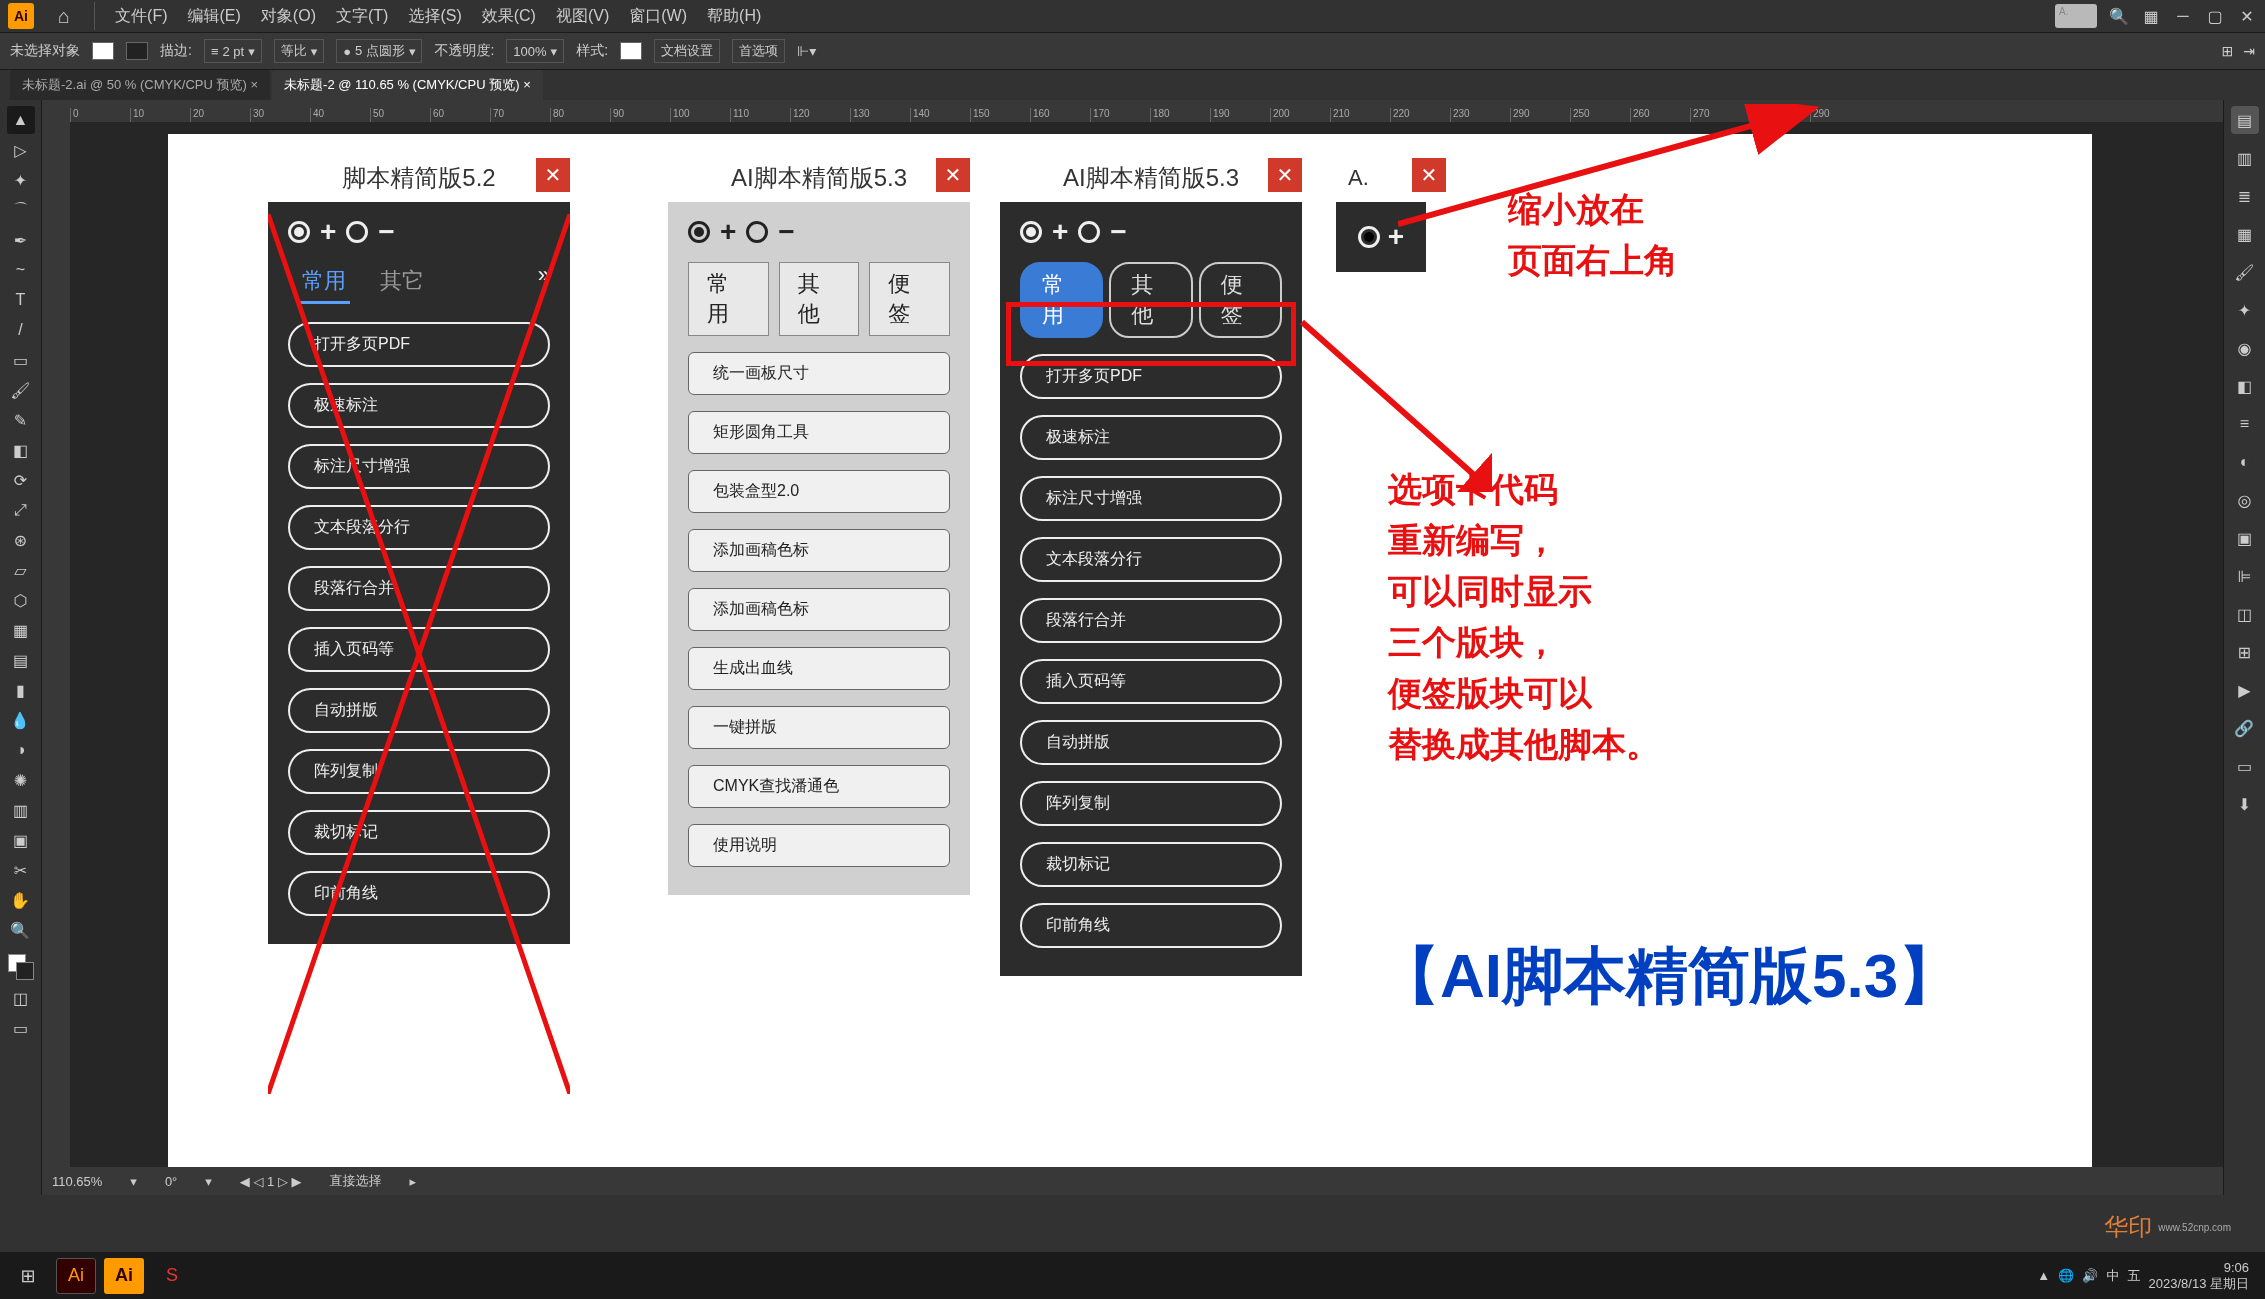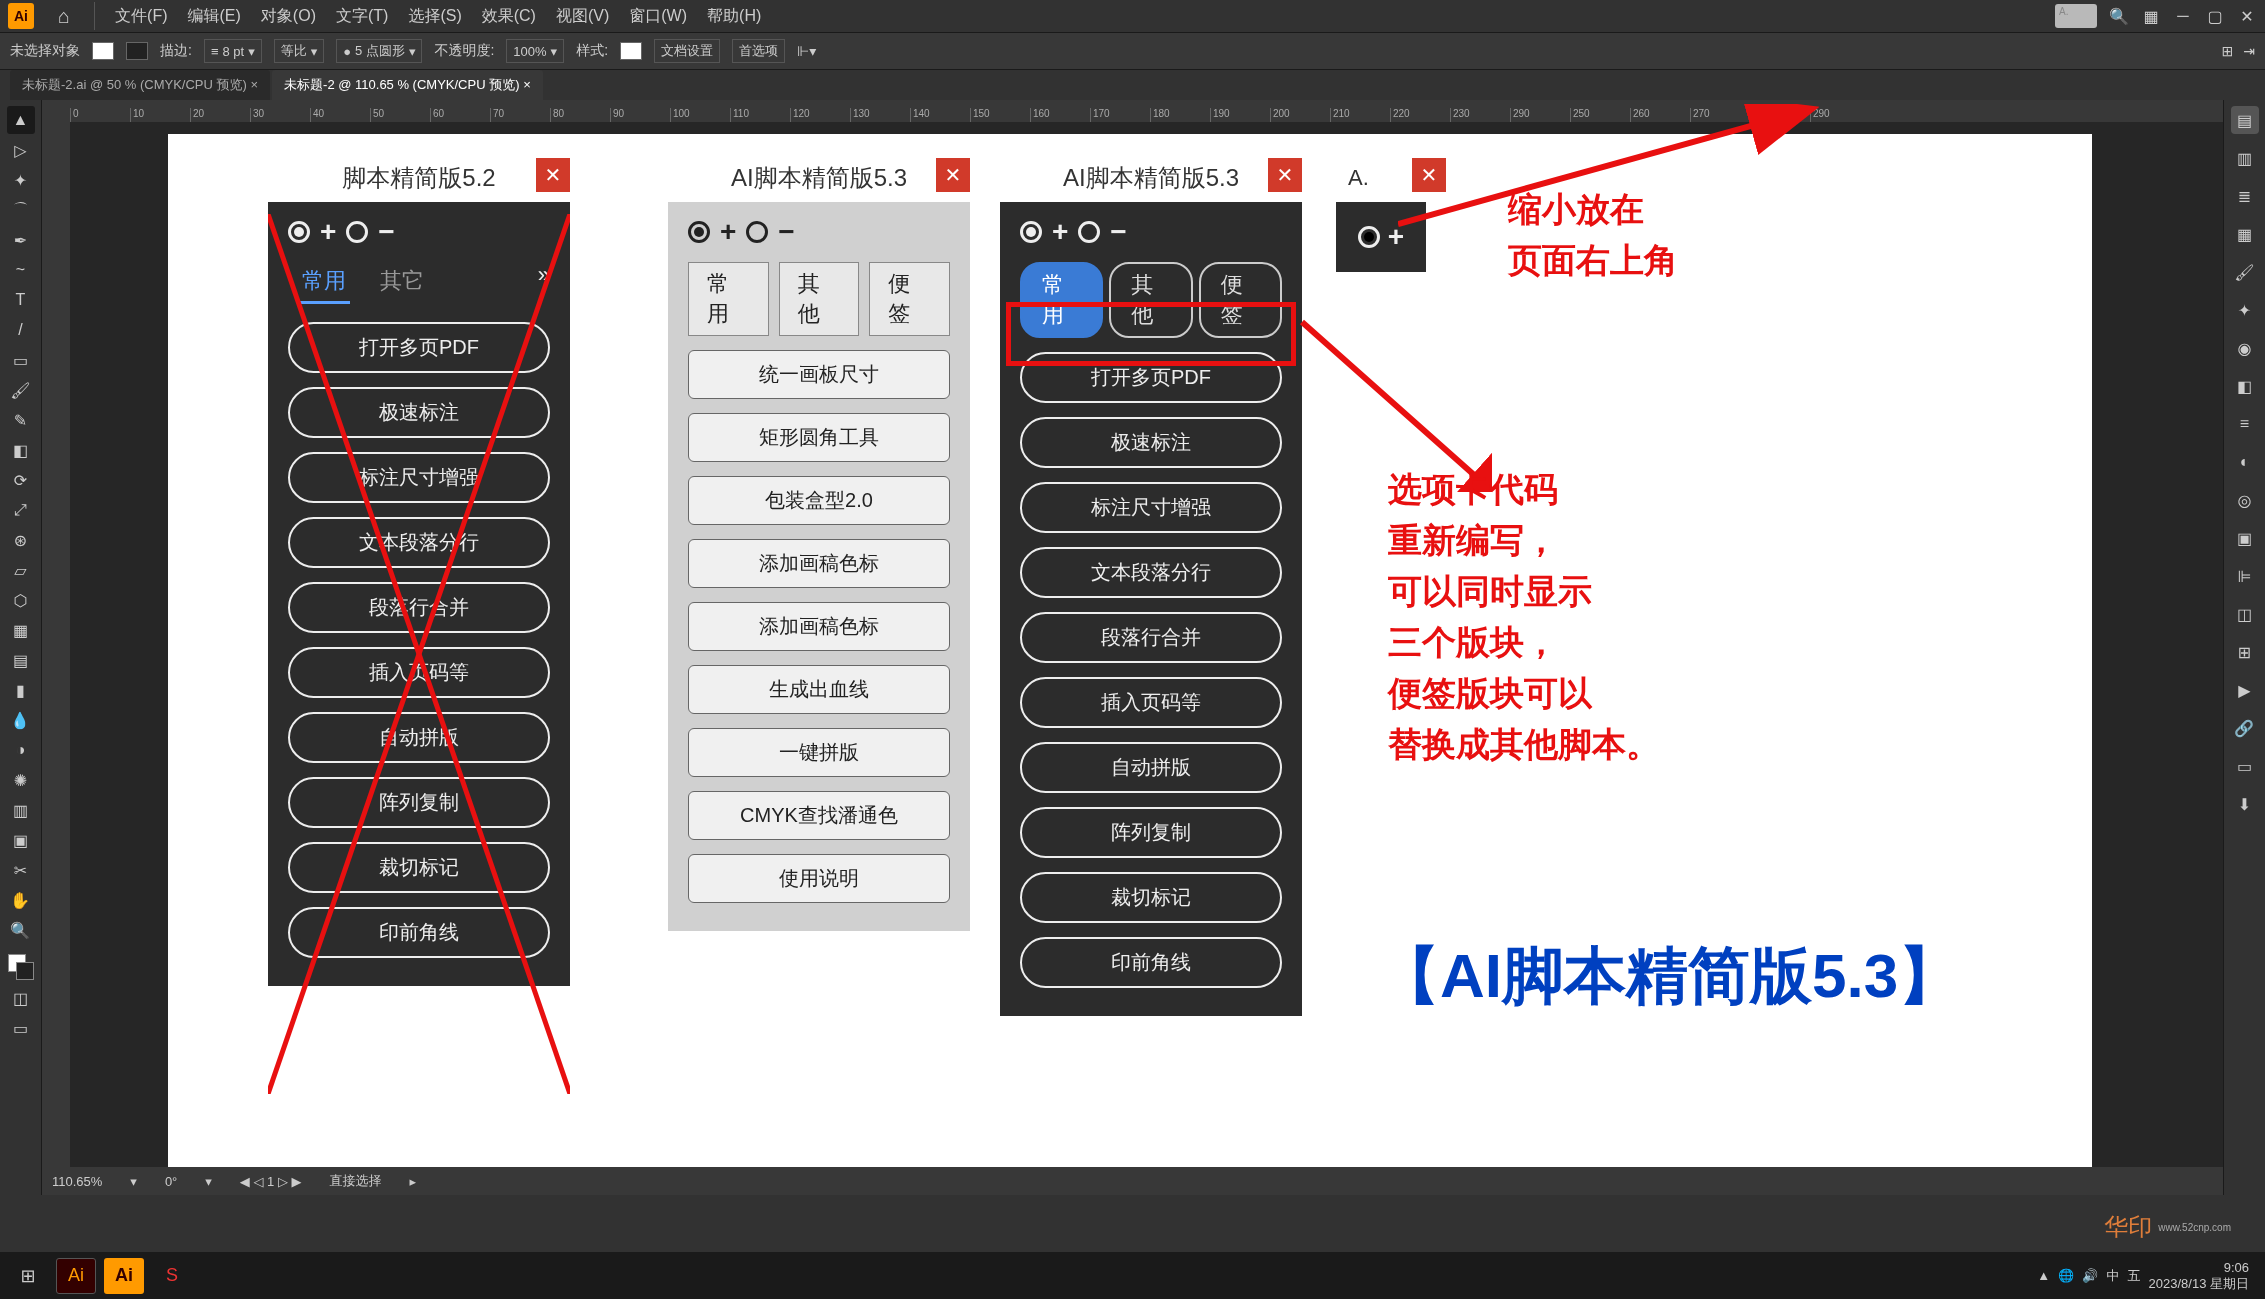--- a/index.html
+++ b/index.html
@@ -44,21 +44,21 @@
 .radio-row{display:flex;align-items:center;gap:10px;font-size:28px;margin-bottom:14px;color:inherit}
 .radio{width:22px;height:22px;border:3px solid currentColor;border-radius:50%;display:inline-block;position:relative}
 .radio.on:after{content:"";position:absolute;left:3px;top:3px;width:10px;height:10px;background:currentColor;border-radius:50%}
 .opsym{font-size:28px;font-weight:bold}
 .tabrow{display:flex;gap:10px;margin:8px 0 14px}
 .dark .tabrow{gap:6px}
 .dtab{padding:6px 20px;border:2px solid #ccc;border-radius:20px;font-size:22px}
 .dark .dtab{color:#ddd}
 .dark .dtab.act{background:#3a7bd5;border-color:#3a7bd5;color:#fff}
 .ltab{padding:6px 18px;border:1px solid #888;background:#e8e8e8;font-size:22px}
-.btn{display:block;margin:0 auto 14px;padding:10px 24px;border-radius:28px;border:2px solid currentColor;font-size:20px;min-width:220px;text-align:center}
+.btn{display:block;margin:16px auto 14px;padding:10px 24px;border-radius:28px;border:2px solid currentColor;font-size:16px;min-width:220px;}
 .light .btn{border:1px solid #666;border-radius:6px;background:#f0f0f0;color:#222;min-width:210px}
 .txtab{font-size:22px;padding:4px 14px;position:relative}
 .txtab.act{color:#5aa0ff}
 .txtab.act:after{content:"";position:absolute;left:10px;right:10px;bottom:-4px;height:3px;background:#5aa0ff}
 .chev{margin-left:auto;font-size:22px}
 .redX{position:absolute;pointer-events:none}
 .redbox{border:5px solid #e81010;position:absolute}
 .redtxt{color:#e81010;font-size:34px;font-weight:bold;line-height:1.5;position:absolute}
 .bluetxt{color:#0040c0;font-size:62px;font-weight:bold;position:absolute}
 .arrow-svg{position:absolute;pointer-events:none}
@@ -104,21 +104,21 @@
     </div>
   </div>
 
   <div class="optbar">
     <span>未选择对象</span>
     <div class="sw"></div>
     <div class="sw" style="background:#222"></div>
     <span>描边:</span>
     <div class="dd">
         <span>≡</span>
-        <span>8 pt</span>
+        <span>2 pt</span>
         <span>▾</span>
       </div>
     <div class="dd">
         <span>等比</span>
         <span>▾</span>
       </div>
     <div class="dd">
         <span>●</span>
         <span>5 点圆形</span>
         <span>▾</span>

